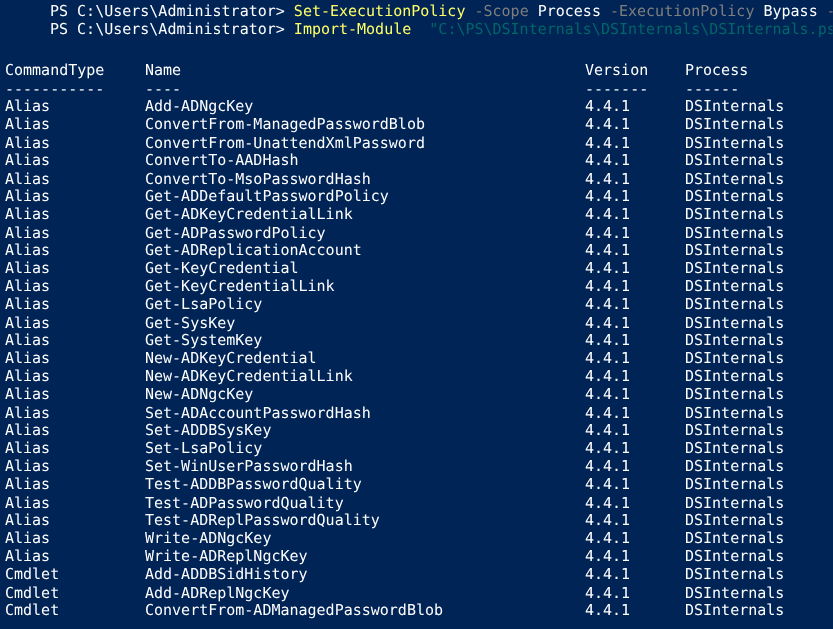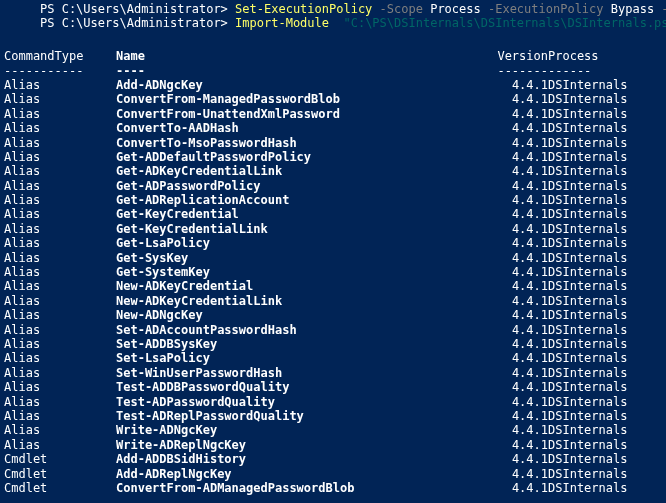--- a/index.html
+++ b/index.html
@@ -29,22 +29,22 @@
   table {
     border-collapse: collapse;
     margin-top: 4px;
   }
   td {
     padding: 0;
     white-space: pre;
     vertical-align: top;
   }
   .col-type { width: 112px; }
-  .col-name { width: 352px; font-weight: bold; }
-  .col-ver  { width: 80px; text-align: right; }
+  .col-name { width: 352px; }
+  .col-ver  { width: 80px; }
   .col-src  { }
   .header td { color: #ffffff; }
   .under  td { color: #ffffff; }
   tbody td { color: #ffffff; }
 </style>
 </head>
 <body>
 
 <div class="terminal">
 

